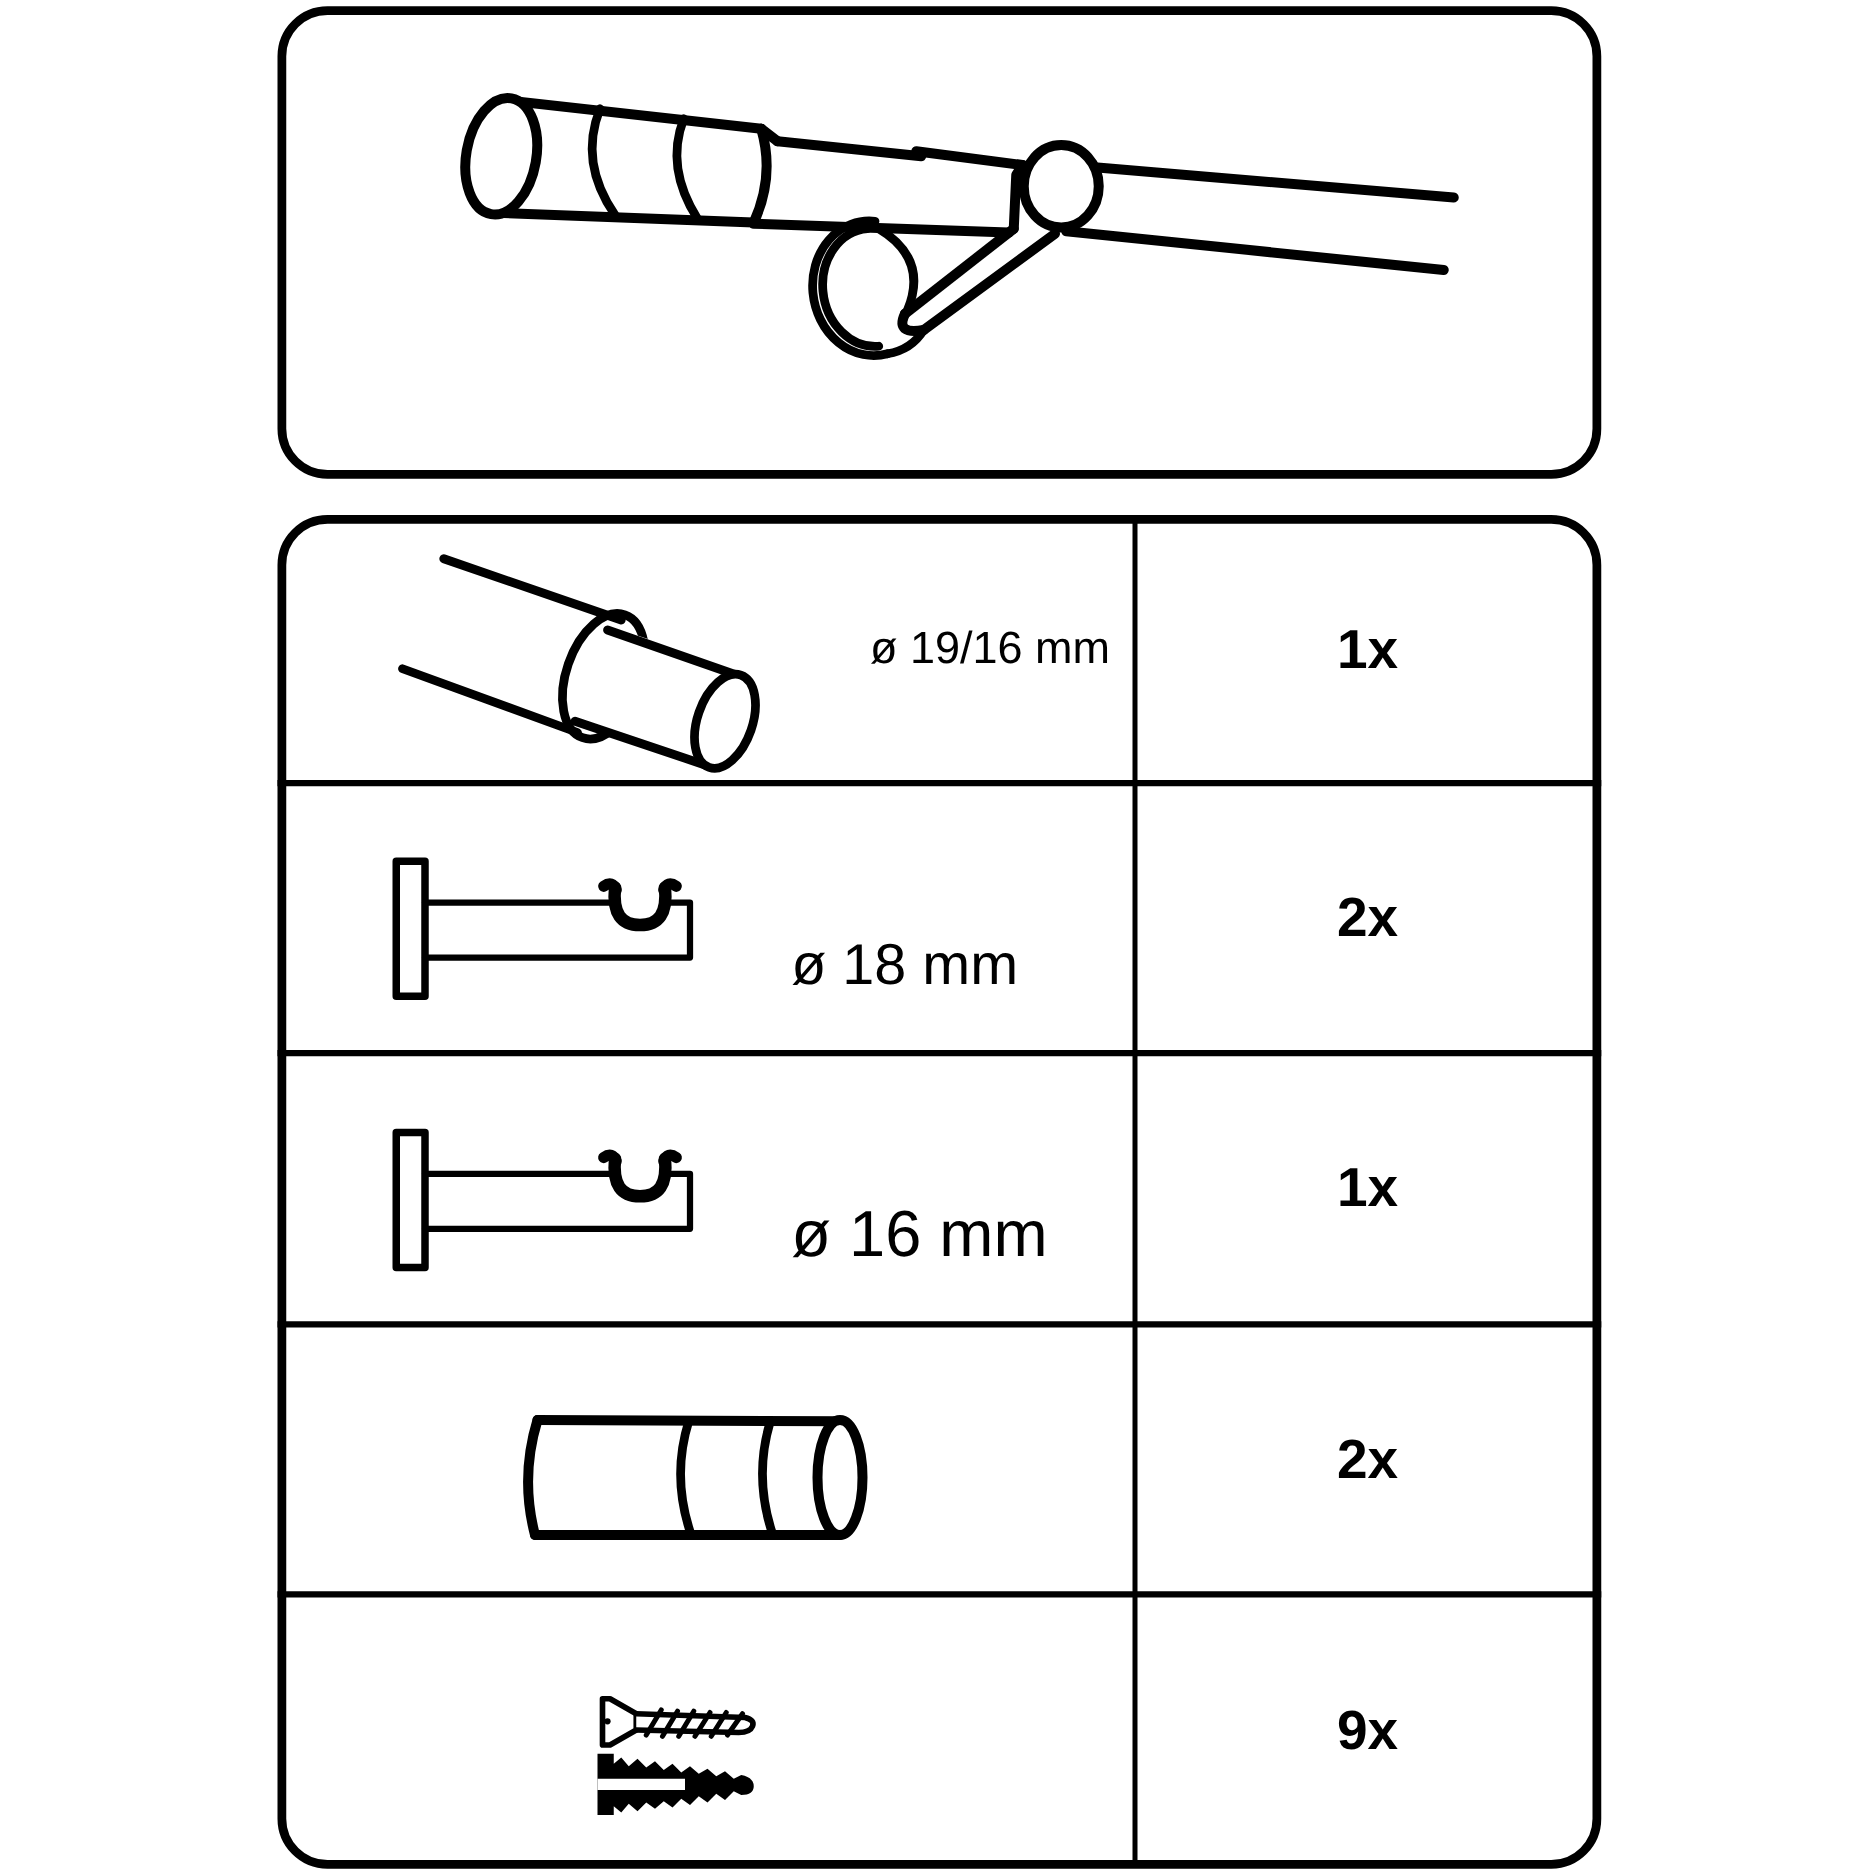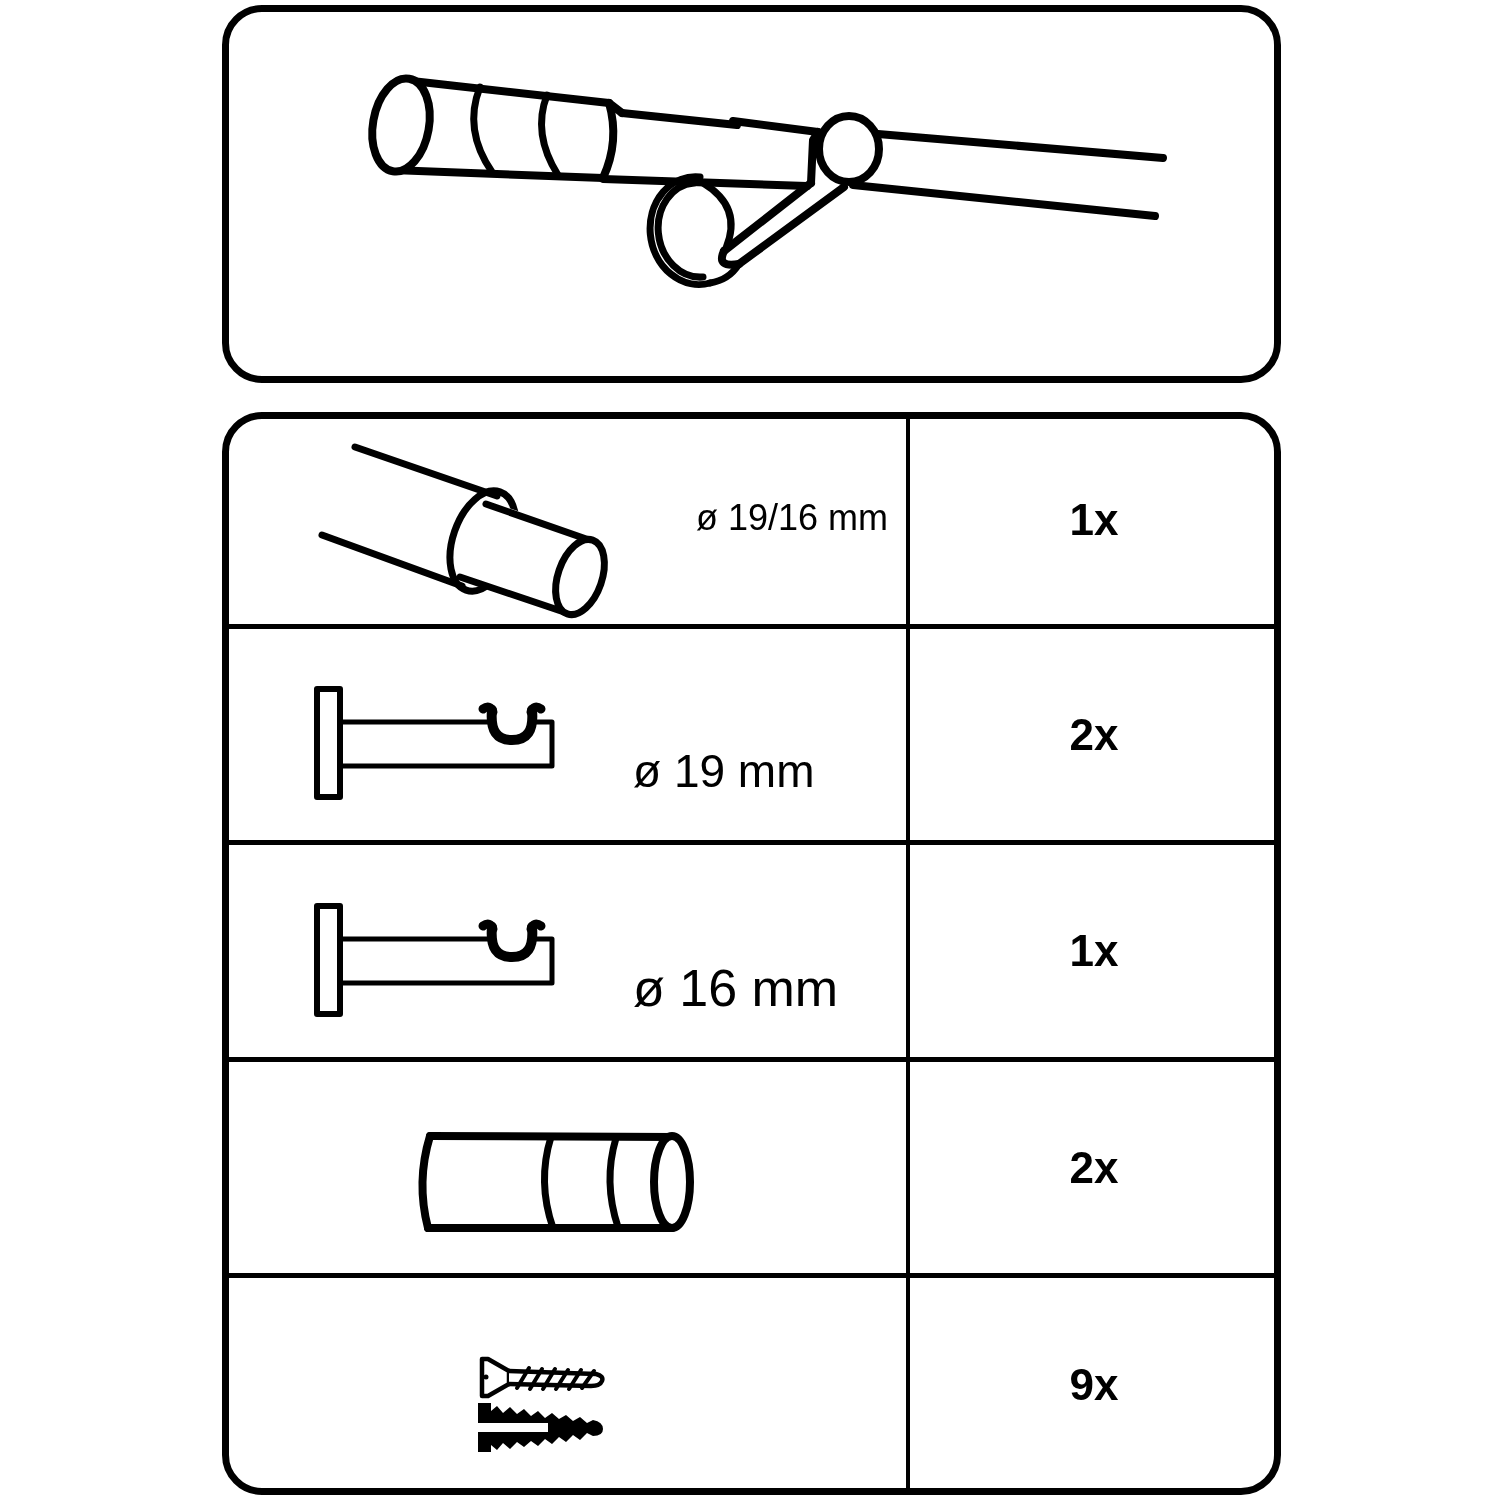--- a/index.html
+++ b/index.html
@@ -171,21 +171,21 @@
           Q 603,1422 603,1429 Q 603,1436 593,1436
           L 587,1433 L 580,1440 L 573,1435 L 566,1442 L 559,1437 L 552,1444 L 545,1439
           L 538,1446 L 531,1441 L 524,1447 L 517,1442 L 510,1449 L 503,1443 L 497,1450 L 491,1445
           L 491,1452 L 478,1452 Z"></path>
         <rect x="478" y="1423" width="70" height="9" fill="#fff"></rect>
       </g>
     </g>
   </svg>
 
   <div class="lbl lbl-r1">ø 19/16 mm</div>
-  <div class="lbl lbl-r2">ø 19 mm</div>
+  <div class="lbl lbl-r2">ø 18 mm</div>
   <div class="lbl lbl-r3">ø 16 mm</div>
 
   <div class="qty qty-r1">1x</div>
   <div class="qty qty-r2">2x</div>
   <div class="qty qty-r3">1x</div>
   <div class="qty qty-r4">2x</div>
   <div class="qty qty-r5">9x</div>
 
 </div>
 

